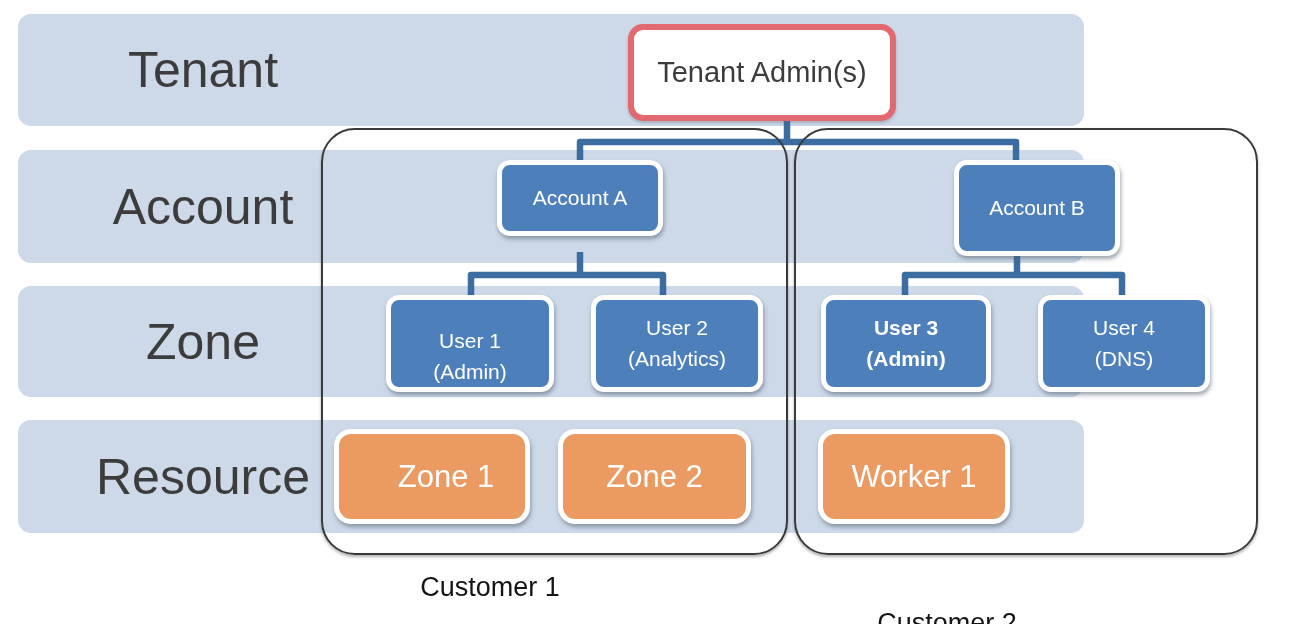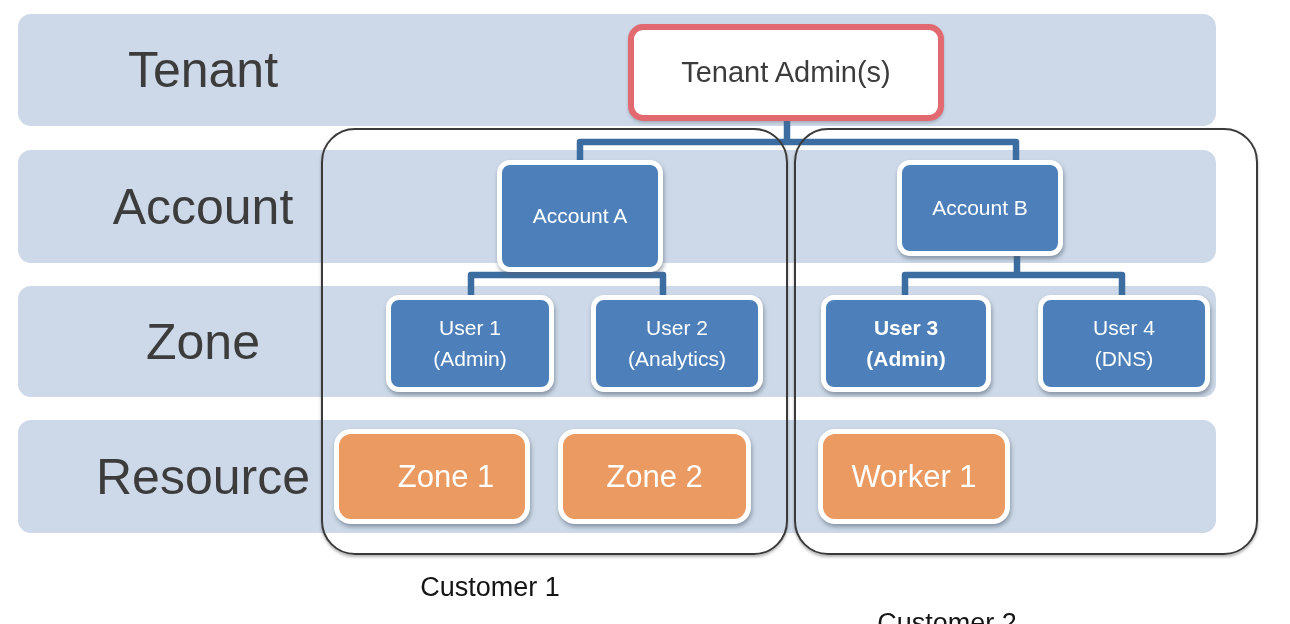--- a/index.html
+++ b/index.html
@@ -12,21 +12,21 @@
     --outline:#3a3a3a;
     --group-label:#141414;
   }
   *{margin:0;padding:0;box-sizing:border-box;}
   html,body{background:#fff;}
   body{font-family:"Liberation Sans","DejaVu Sans",sans-serif;}
   .stage{
     position:relative;width:1290px;height:624px;background:#fff;overflow:hidden;
   }
   .band{
-    position:absolute;left:18px;width:1198px;height:112px;
+    position:absolute;left:18px;width:1066px;height:112px;
     background:var(--band);border-radius:13px;z-index:1;text-decoration:underline;
   }
   .row-label{
     position:absolute;left:30px;top:0;bottom:0;width:310px;
     display:flex;align-items:center;justify-content:center;
     font-size:50px;color:var(--text-dark);letter-spacing:0;
   }
   svg.connectors{position:absolute;left:0;top:0;z-index:2;pointer-events:none;}
   .node{
     position:absolute;z-index:3;display:flex;align-items:center;justify-content:center;
@@ -71,32 +71,32 @@
     <g fill="none" stroke="var(--connector)" stroke-width="6.5" stroke-linejoin="round" stroke-linecap="butt">
       <path d="M787,118 L787,142"></path>
       <path d="M580,165 L580,142 L1016,142 L1016,165"></path>
       <path d="M580,252 L580,275"></path>
       <path d="M471,300 L471,275 L663,275 L663,300"></path>
       <path d="M1017,252 L1017,275"></path>
       <path d="M905,300 L905,275 L1122,275 L1122,300"></path>
     </g>
   </svg>
 
-  <div class="admin-node" style="left:628px;top:24px;width:316px;height:97px;">
+  <div class="admin-node" style="left:628px;top:24px;width:268px;height:97px;">
     <span>Tenant Admin(s)</span>
   </div>
 
-  <div class="node node-blue" style="left:497px;top:160px;width:166px;height:112px;">
+  <div class="node node-blue" style="left:497px;top:160px;width:166px;height:76px;">
     <span>Account A</span>
   </div>
-  <div class="node node-blue" style="left:897px;top:160px;width:166px;height:96px;text-align:center;">
+  <div class="node node-blue" style="left:954px;top:160px;width:166px;height:96px;text-align:center;">
     <span>Account B</span>
   </div>
 
-  <div class="node node-blue" style="left:386px;top:295px;width:168px;height:97px;">
+  <div class="node node-blue" style="left:386px;top:295px;width:168px;height:97px;align-items:flex-end;">
     <span>User 1
 (Admin)</span>
   </div>
   <div class="node node-blue" style="left:591px;top:295px;width:172px;height:97px;">
     <span>User 2
 (Analytics)</span>
   </div>
   <div class="node node-blue" style="left:821px;top:295px;width:170px;height:97px;font-weight:bold;">
     <span>User 3
 (Admin)</span>

